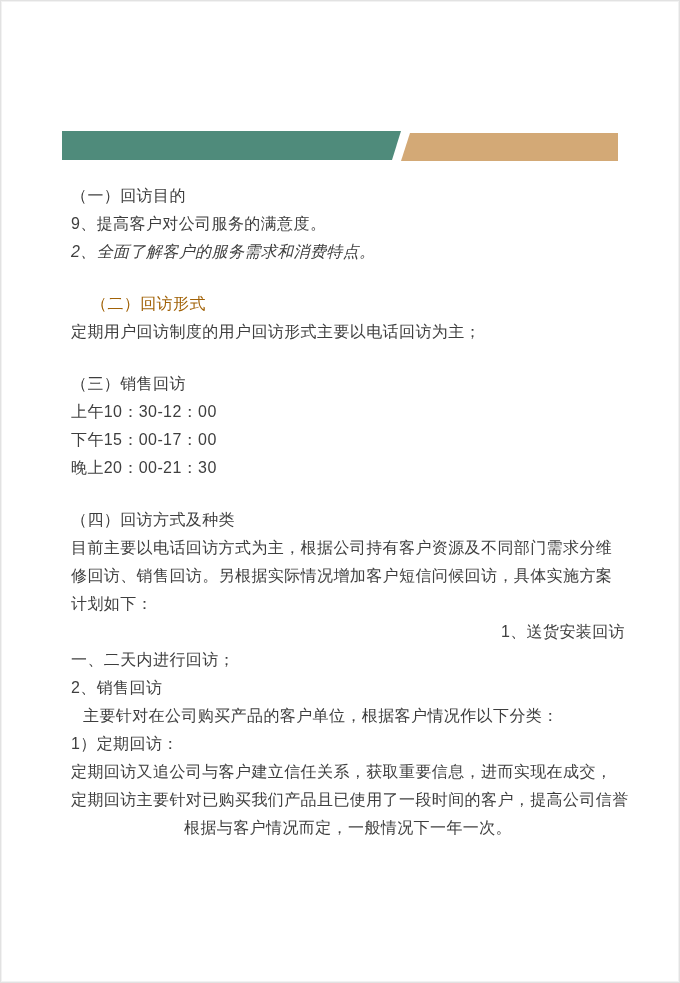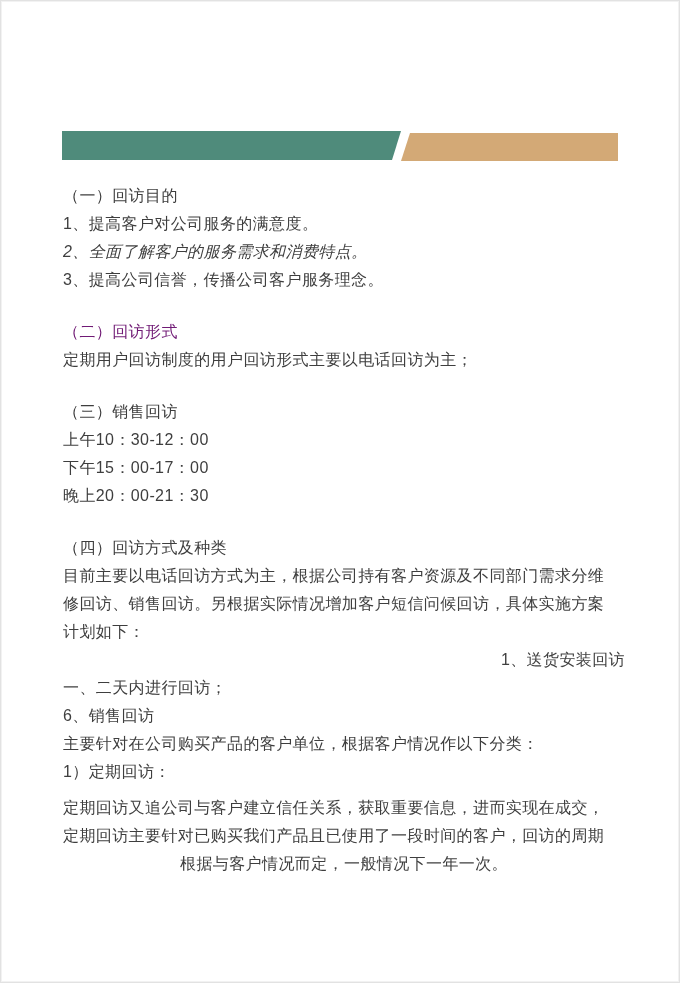--- a/index.html
+++ b/index.html
@@ -41,21 +41,21 @@
   .banner-accent {
     flex: 1;
     height: 28px;
     margin-top: 2px;
     clip-path: polygon(9px 0, 100% 0, 100% 100%, 0 100%);
     background: #d3a976;
   }
   .content {
     position: absolute;
     top: 182px;
-    left: 63px;
+    left: 71px;
     right: 55px;
   }
   .doc-section + .doc-section {
     margin-top: 24px;
   }
   .line {
     height: 28px;
     line-height: 28px;
     font-size: 16px;
     letter-spacing: 0.4px;
@@ -72,43 +72,42 @@
   <div class="chapter-banner">
     <div class="banner-main" style="background: rgb(79, 139, 123); color: rgb(255, 255, 255);">
       <span>第二章　回访制度及规定</span>
     </div>
     <div class="banner-accent" style="background: rgb(211, 169, 118);"></div>
   </div>
 
   <main class="content" id="sections">
       <section class="doc-section">
         <div class="line" style="color: rgb(62, 62, 62);">（一）回访目的</div>
-        <div class="line" style="color: rgb(62, 62, 62);">1、提高客户对公司服务的满意度。</div>
+        <div class="line" style="color: rgb(62, 62, 62);">9、提高客户对公司服务的满意度。</div>
         <div class="line" style="color: rgb(62, 62, 62); font-style: italic;">2、全面了解客户的服务需求和消费特点。</div>
-        <div class="line" style="color: rgb(62, 62, 62);">3、提高公司信誉，传播公司客户服务理念。</div>
       </section>
       <section class="doc-section">
-        <div class="line" style="color: #701a75;">（二）回访形式</div>
+        <div class="line" style="color: #a16207; margin-left: 20px;">（二）回访形式</div>
         <div class="line" style="color: rgb(62, 62, 62);">定期用户回访制度的用户回访形式主要以电话回访为主；</div>
       </section>
       <section class="doc-section">
         <div class="line" style="color: rgb(62, 62, 62);">（三）销售回访</div>
         <div class="line" style="color: rgb(62, 62, 62);">上午10：30-12：00</div>
         <div class="line" style="color: rgb(62, 62, 62);">下午15：00-17：00</div>
         <div class="line" style="color: rgb(62, 62, 62);">晚上20：00-21：30</div>
       </section>
       <section class="doc-section">
         <div class="line" style="color: rgb(62, 62, 62);">（四）回访方式及种类</div>
         <div class="line" style="color: rgb(62, 62, 62);">目前主要以电话回访方式为主，根据公司持有客户资源及不同部门需求分维</div>
         <div class="line" style="color: rgb(62, 62, 62);">修回访、销售回访。另根据实际情况增加客户短信问候回访，具体实施方案</div>
         <div class="line" style="color: rgb(62, 62, 62);">计划如下：</div>
         <div class="line" style="color: #404040; text-align: right;">1、送货安装回访</div>
         <div class="line" style="color: rgb(62, 62, 62);">一、二天内进行回访；</div>
-        <div class="line" style="color: rgb(62, 62, 62);">6、销售回访</div>
-        <div class="line" style="color: rgb(62, 62, 62);">主要针对在公司购买产品的客户单位，根据客户情况作以下分类：</div>
+        <div class="line" style="color: rgb(62, 62, 62);">2、销售回访</div>
+        <div class="line" style="color: rgb(62, 62, 62); margin-left: 12px;">主要针对在公司购买产品的客户单位，根据客户情况作以下分类：</div>
         <div class="line" style="color: rgb(62, 62, 62);">1）定期回访：</div>
-        <div class="line" style="color: rgb(62, 62, 62); margin-top: 8px;">定期回访又追公司与客户建立信任关系，获取重要信息，进而实现在成交，</div>
-        <div class="line" style="color: rgb(62, 62, 62);">定期回访主要针对已购买我们产品且已使用了一段时间的客户，回访的周期</div>
+        <div class="line" style="color: rgb(62, 62, 62);">定期回访又追公司与客户建立信任关系，获取重要信息，进而实现在成交，</div>
+        <div class="line" style="color: rgb(62, 62, 62);">定期回访主要针对已购买我们产品且已使用了一段时间的客户，提高公司信誉</div>
         <div class="line" style="color: rgb(62, 62, 62); text-align: center;">根据与客户情况而定，一般情况下一年一次。</div>
       </section>
     </main>
 
 </div>
 
 </body></html>

